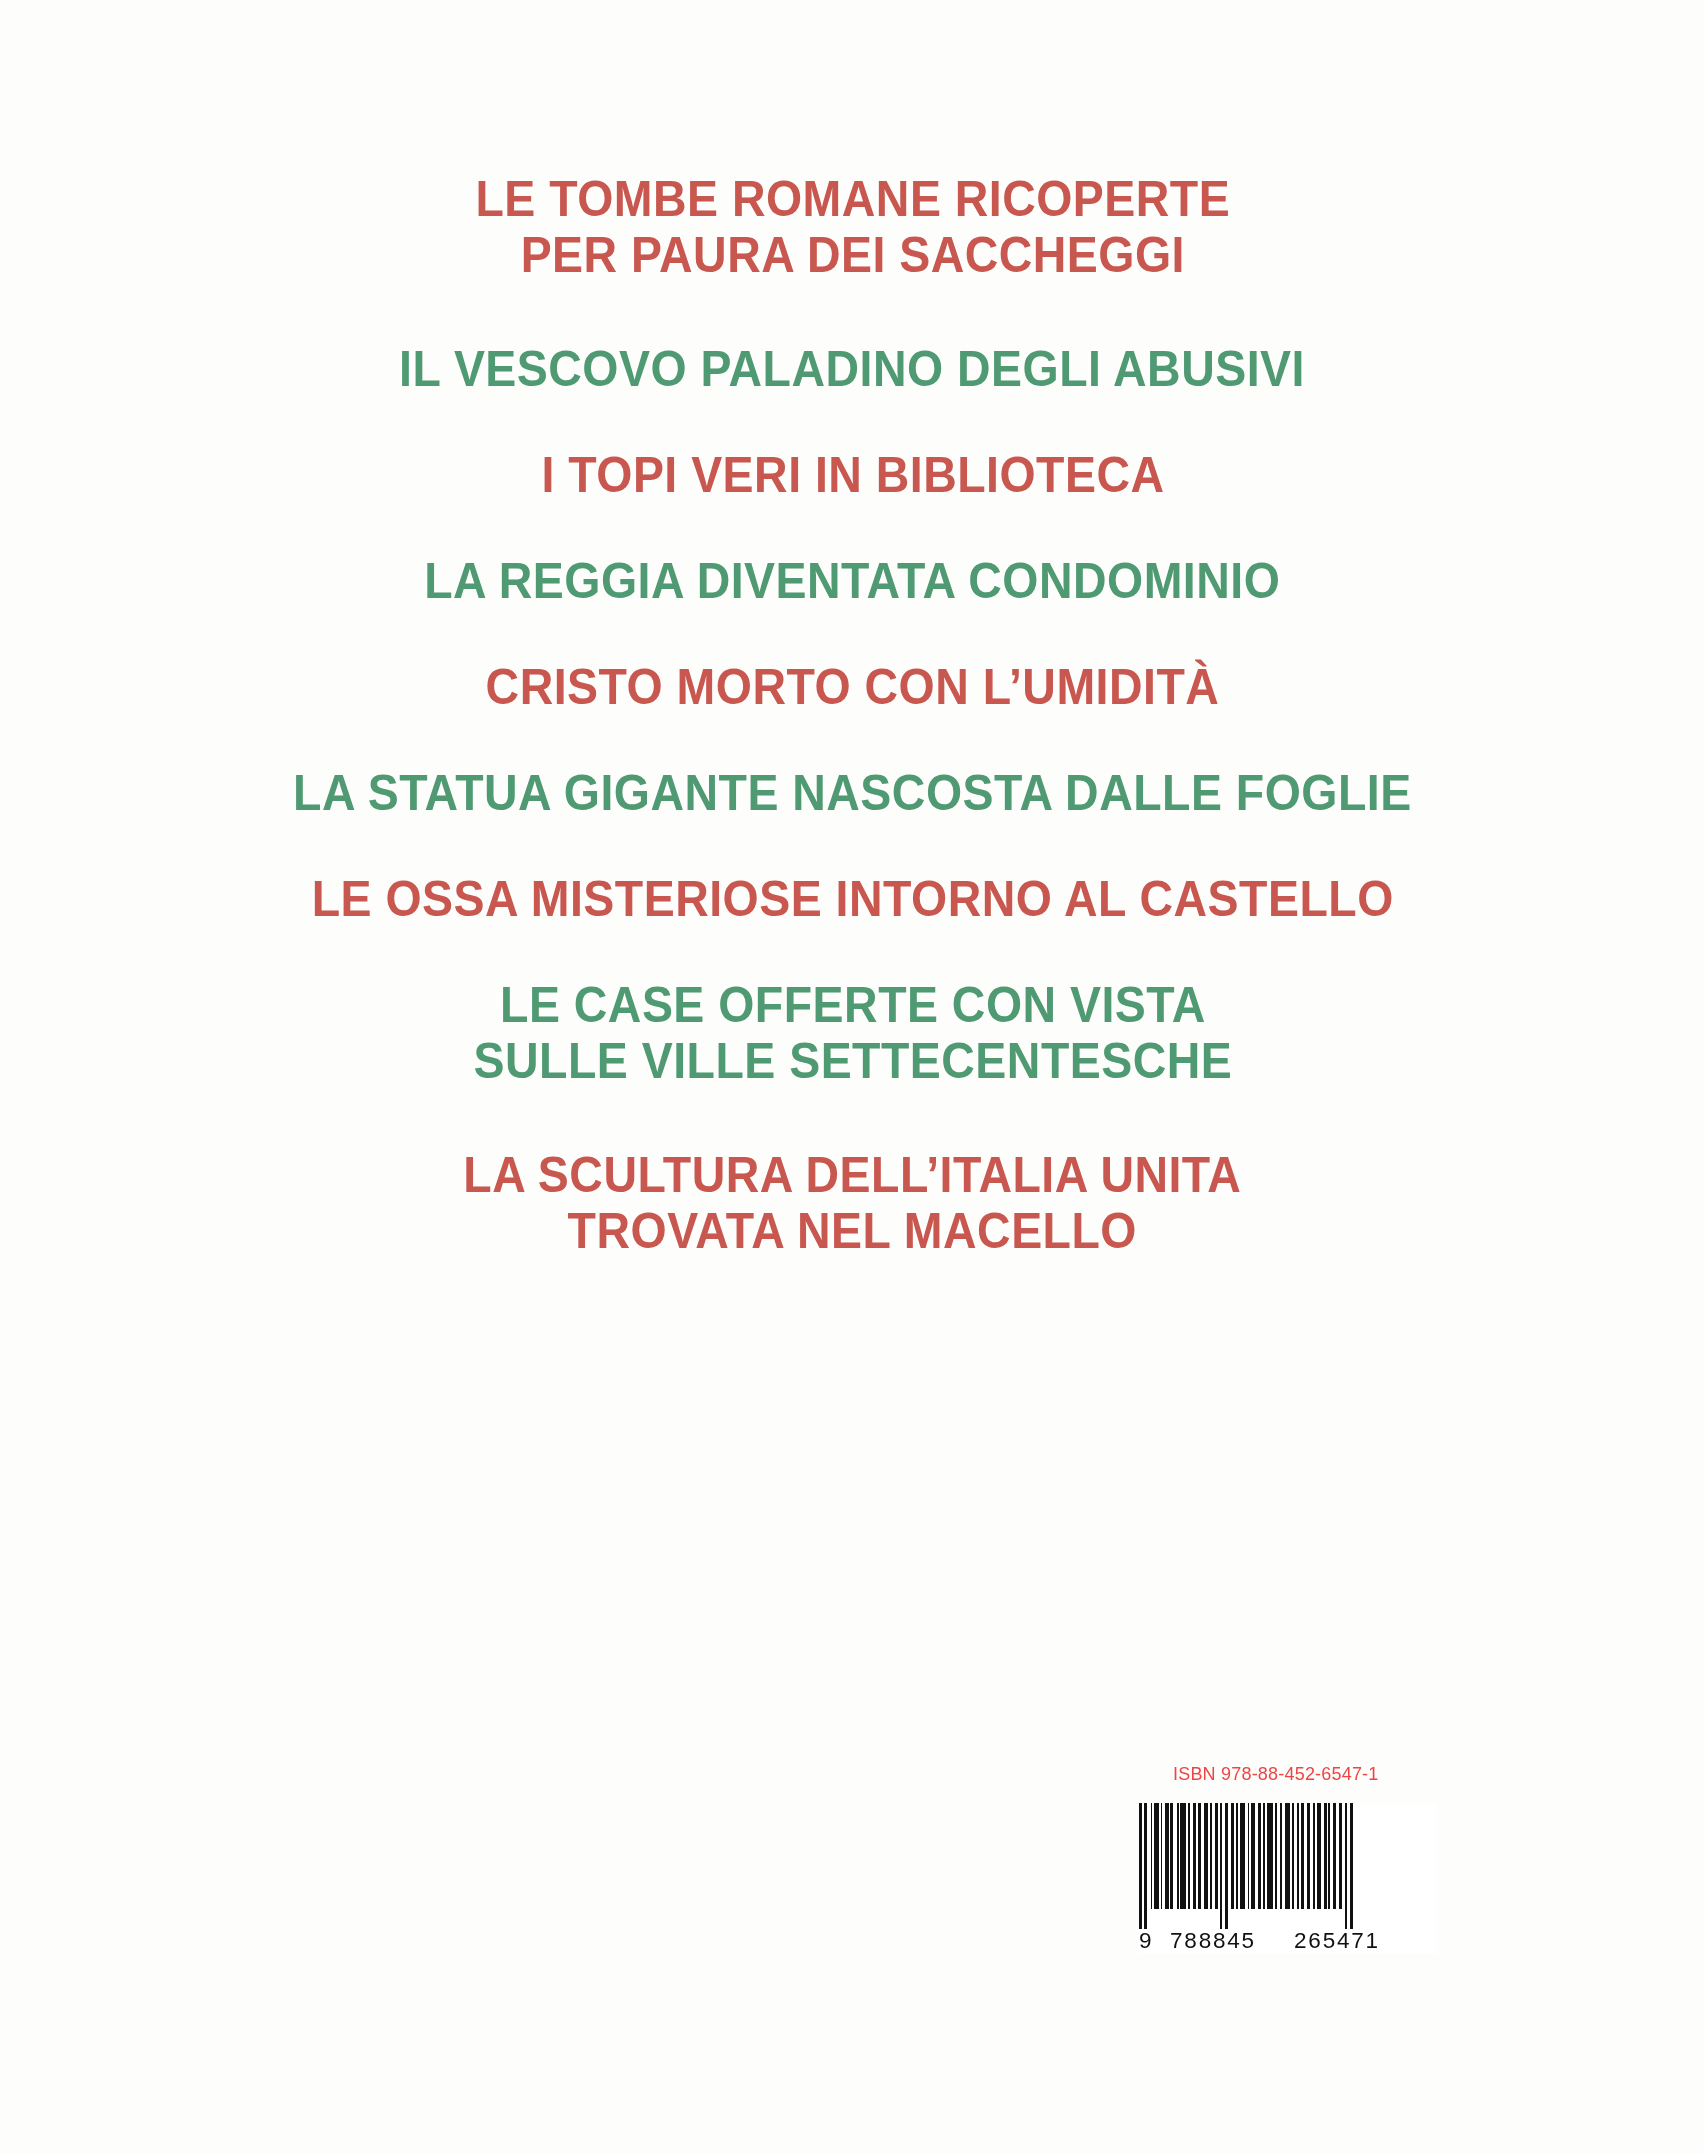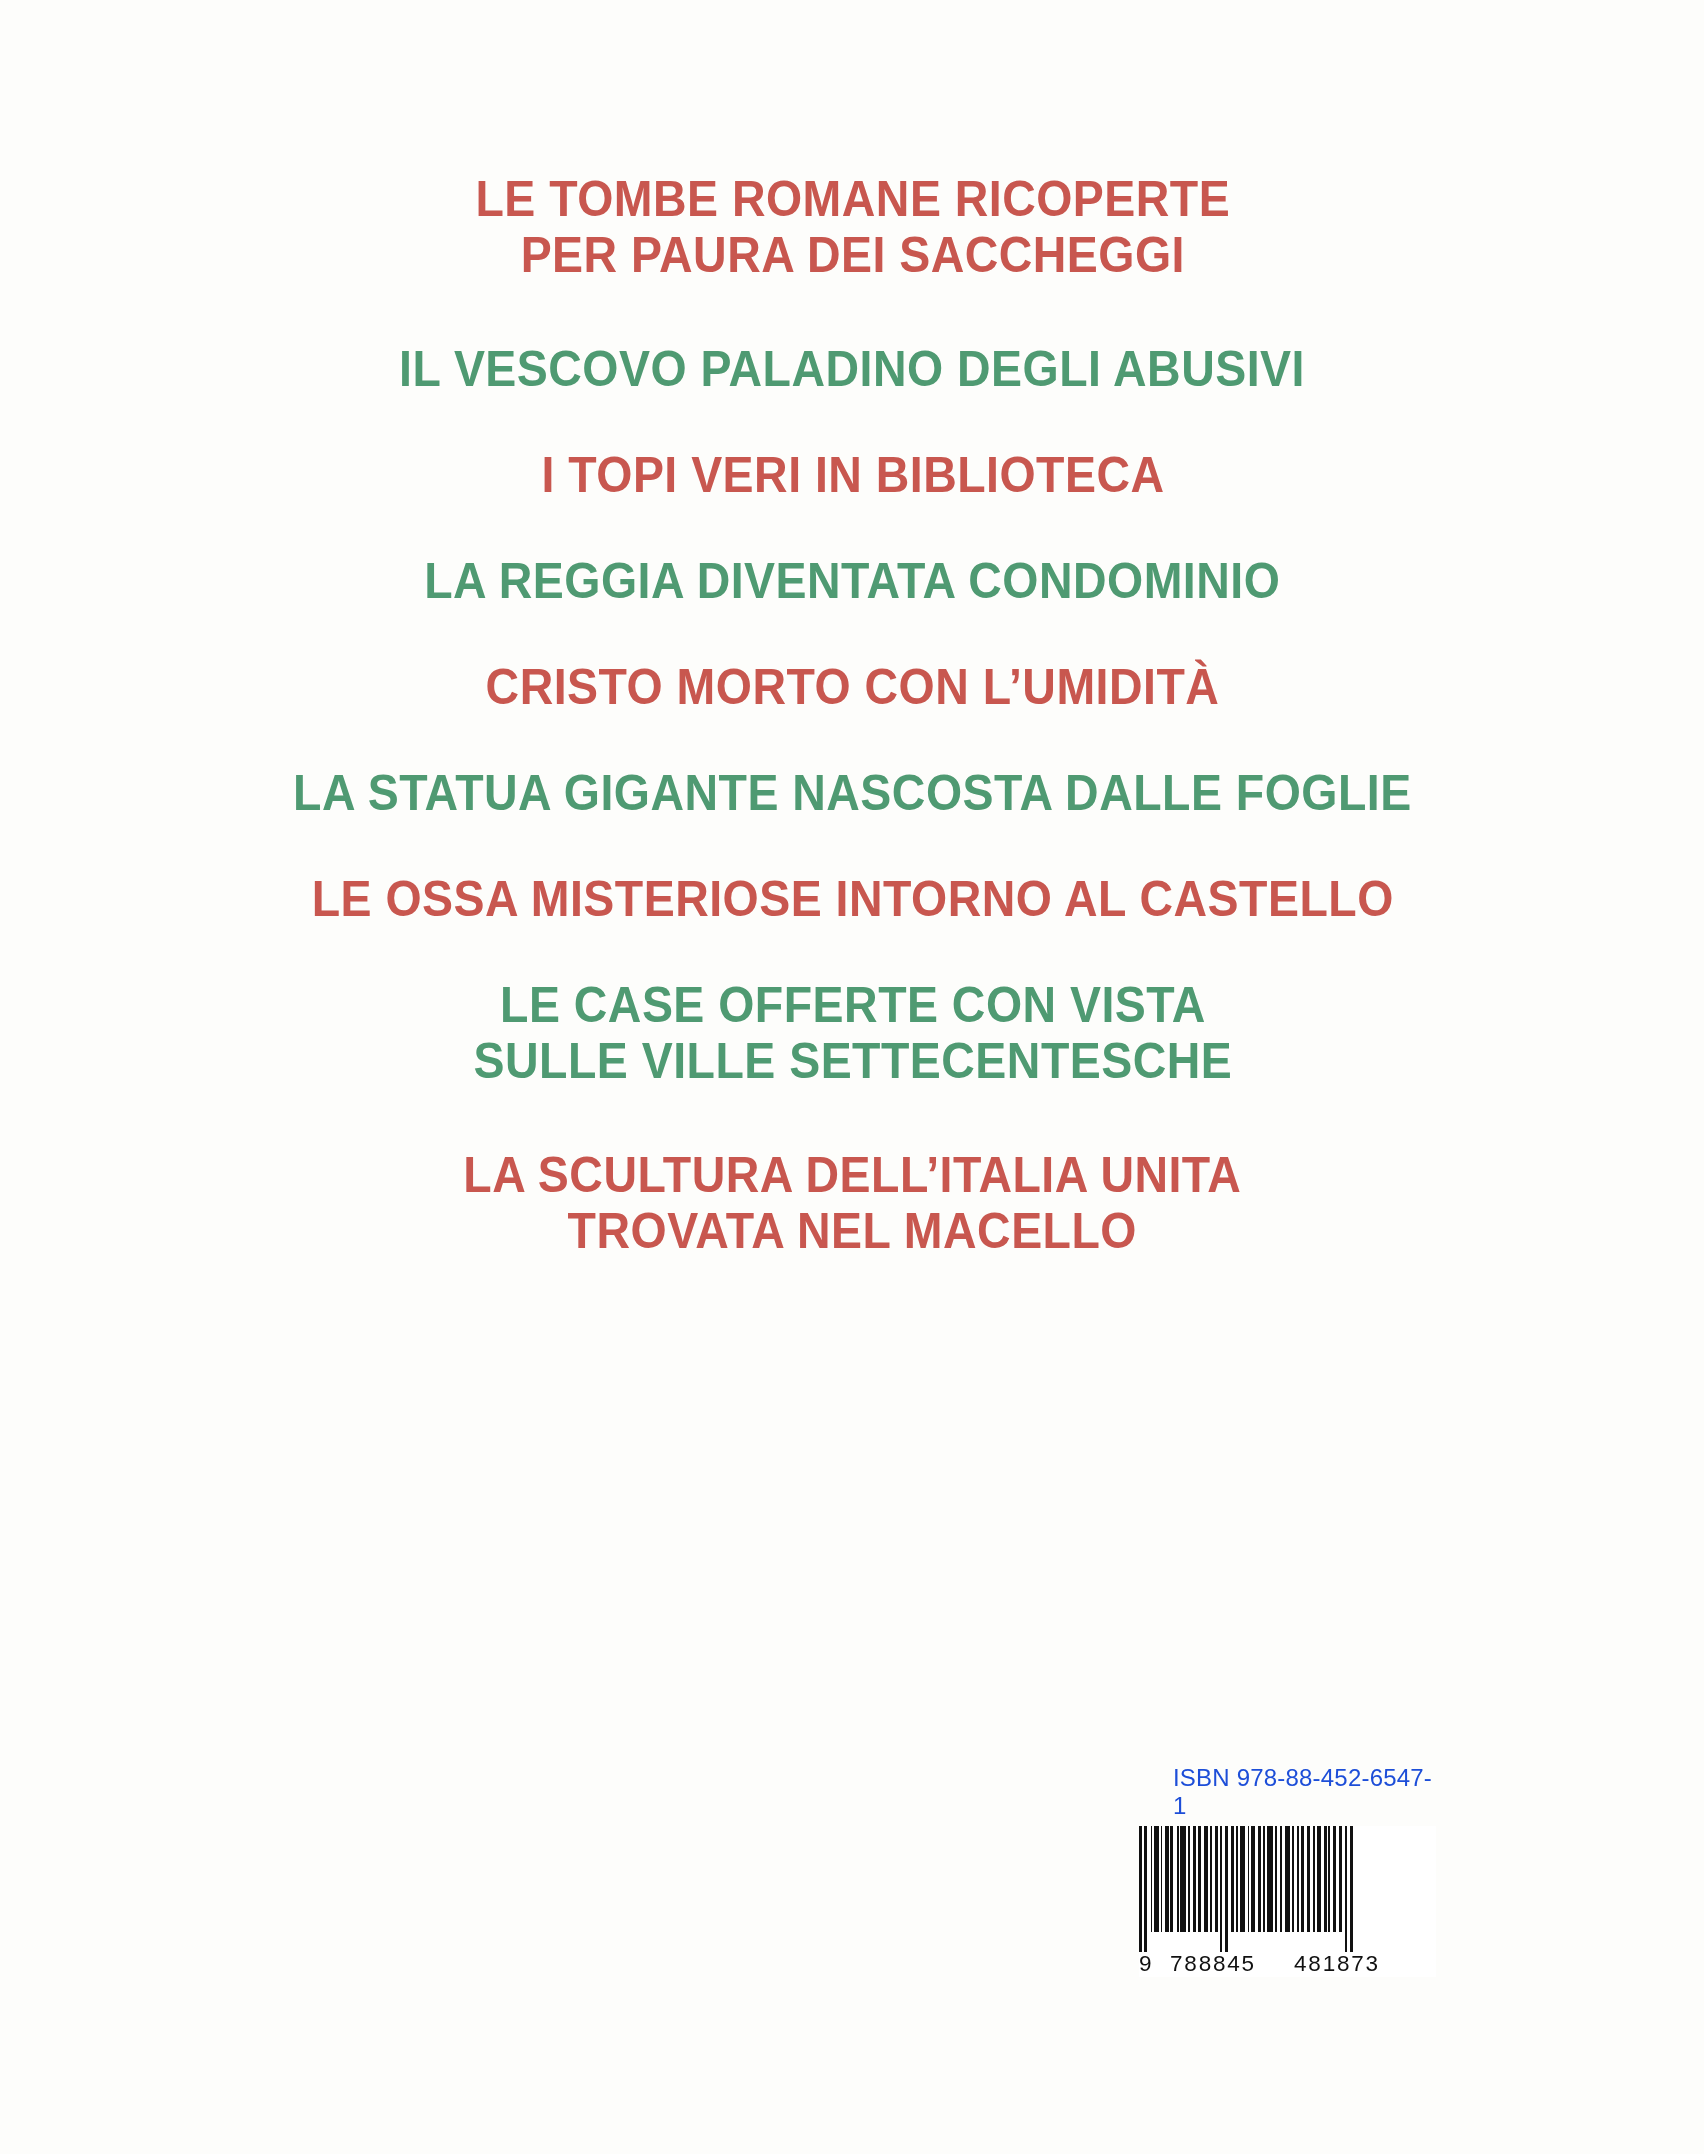--- a/index.html
+++ b/index.html
@@ -50,24 +50,24 @@
   .gap-2 { margin-bottom: 50px; }
 
   .barcode-area {
     position: absolute;
     left: 1139px;
     top: 1764px;
     width: 297px;
   }
   .isbn-text {
     font-family: "Liberation Sans", sans-serif;
-    font-size: 24px;
-    color: #1d4ed8;
+    font-size: 18px;
+    color: #ef4444;
     letter-spacing: 0.2px;
-    margin-bottom: 6px;
+    margin-bottom: 18px;
     padding-left: 34px;
   }
   .barcode-box {
     position: relative;
     width: 297px;
     height: 151px;
     background: #ffffff;
   }
   .bars {
     position: absolute;
@@ -206,19 +206,19 @@
           <span class="gap" style="width:2.7px"></span>
         <span style="width:2.7px"></span>
           <span class="gap" style="width:2.7px"></span>
         <span class="tall" style="width:2.7px"></span>
           <span class="gap" style="width:2.7px"></span>
         <span class="tall" style="width:2.7px"></span>
       </div>
       <div class="barcode-digits">
         <span class="d-lead">9</span>
         <span class="d-left">788845</span>
-        <span class="d-right">481873</span>
+        <span class="d-right">265471</span>
       </div>
     </div>
   </div>
 
 </div>
 
 
 </body></html>

